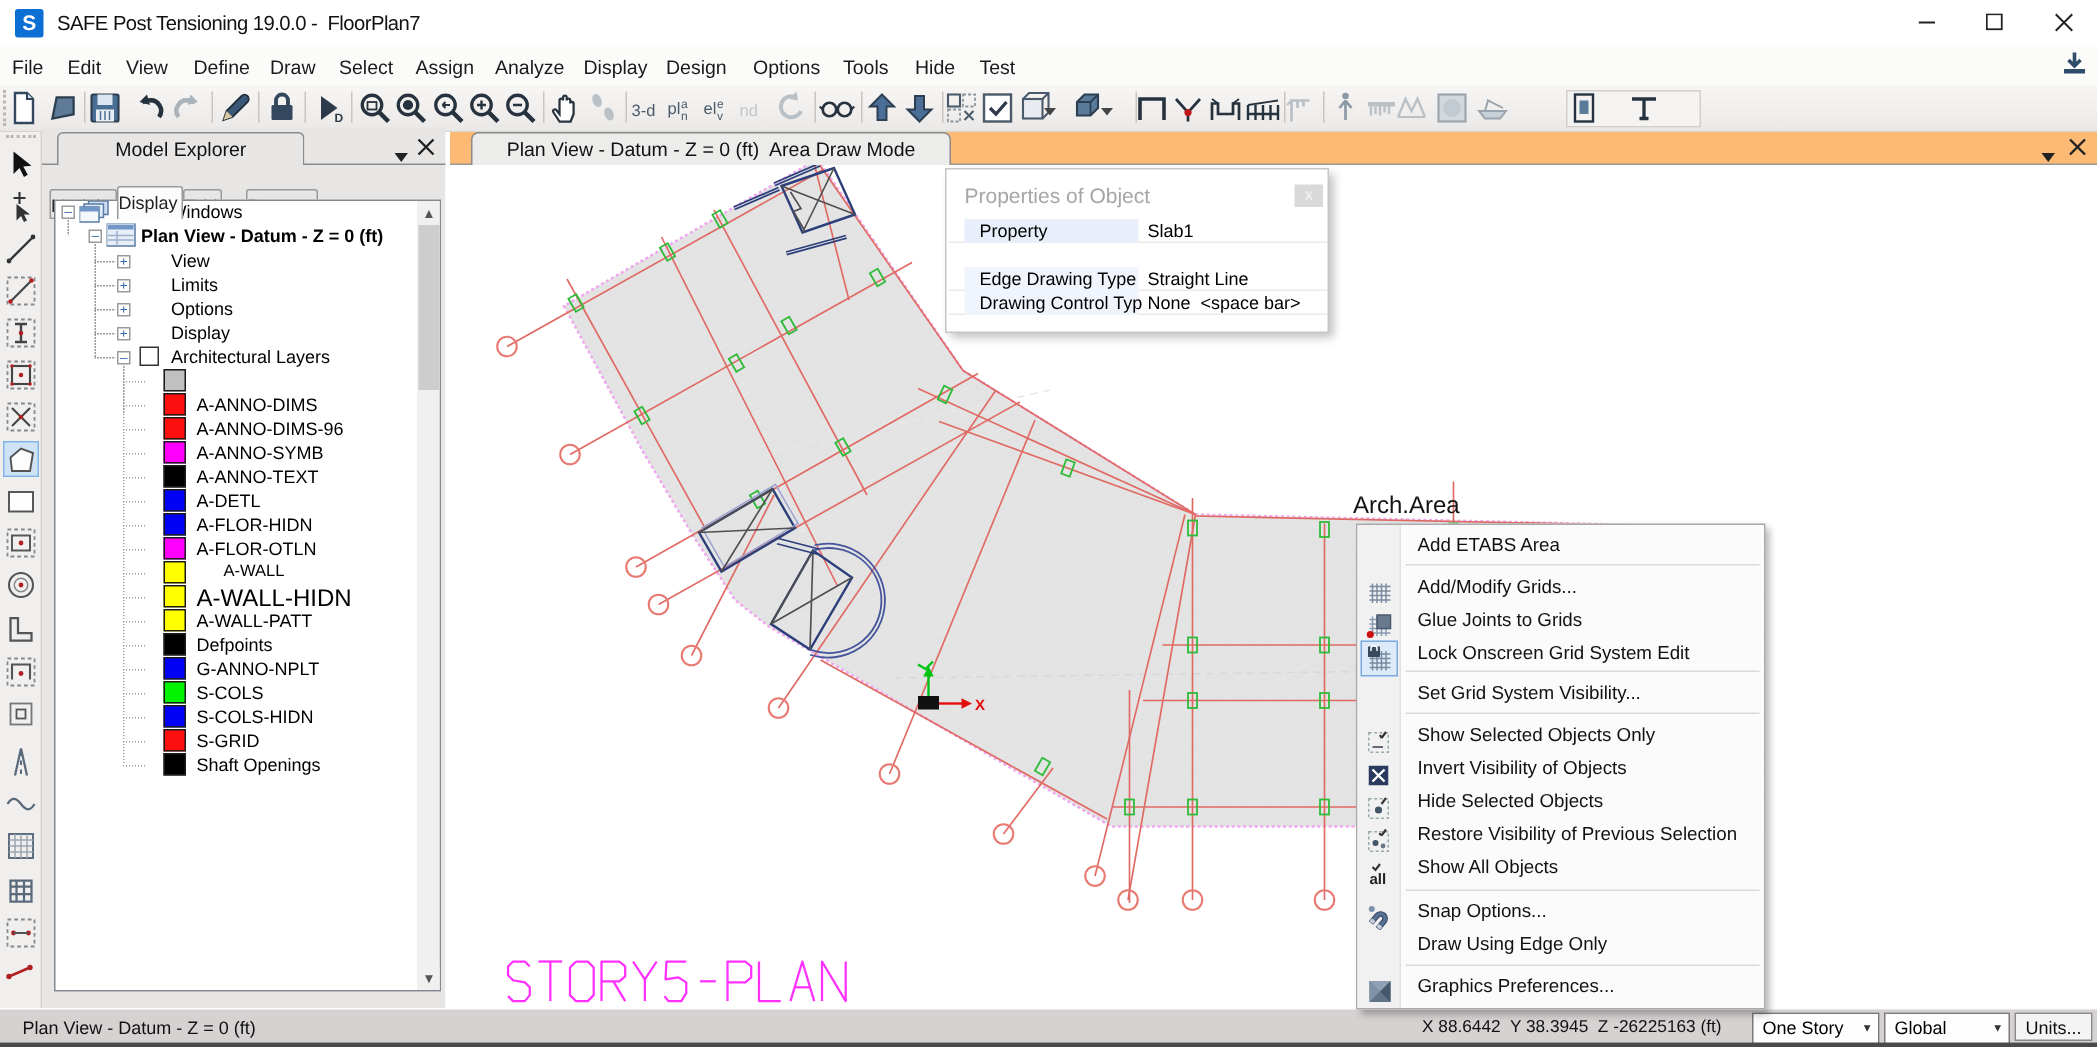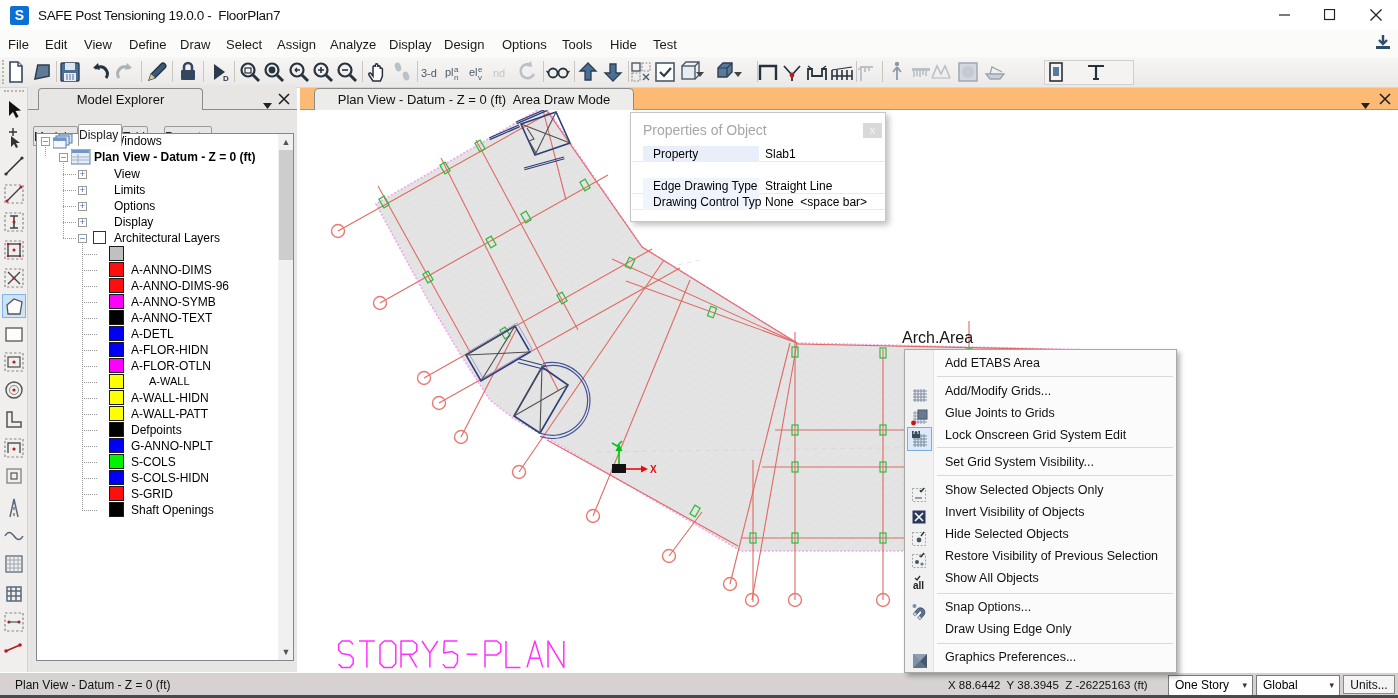--- a/index.html
+++ b/index.html
@@ -494,21 +494,21 @@
 <div class="trow" style="left:94px;top:177px;font-size:12px">A-ANNO-TEXT</div>
 <div class="sw" style="left:72px;top:192px;background:#0000f4"></div>
 <div class="trow" style="left:94px;top:193px;font-size:12px">A-DETL</div>
 <div class="sw" style="left:72px;top:208px;background:#0000f4"></div>
 <div class="trow" style="left:94px;top:209px;font-size:12px">A-FLOR-HIDN</div>
 <div class="sw" style="left:72px;top:224px;background:#ff00ff"></div>
 <div class="trow" style="left:94px;top:225px;font-size:12px">A-FLOR-OTLN</div>
 <div class="sw" style="left:72px;top:240px;background:#ffff00"></div>
 <div class="trow" style="left:112px;top:241px;font-size:11px">A-WALL</div>
 <div class="sw" style="left:72px;top:256px;background:#ffff00"></div>
-<div class="trow" style="left:94px;top:257px;font-size:12px">A-WALL-HIDN</div>
+<div class="trow" style="left:94px;top:257px;font-size:16px">A-WALL-HIDN</div>
 <div class="sw" style="left:72px;top:272px;background:#ffff00"></div>
 <div class="trow" style="left:94px;top:273px;font-size:12px">A-WALL-PATT</div>
 <div class="sw" style="left:72px;top:288px;background:#000000"></div>
 <div class="trow" style="left:94px;top:289px;font-size:12px">Defpoints</div>
 <div class="sw" style="left:72px;top:304px;background:#0000f4"></div>
 <div class="trow" style="left:94px;top:305px;font-size:12px">G-ANNO-NPLT</div>
 <div class="sw" style="left:72px;top:320px;background:#00f400"></div>
 <div class="trow" style="left:94px;top:321px;font-size:12px">S-COLS</div>
 <div class="sw" style="left:72px;top:336px;background:#0000f4"></div>
 <div class="trow" style="left:94px;top:337px;font-size:12px">S-COLS-HIDN</div>

